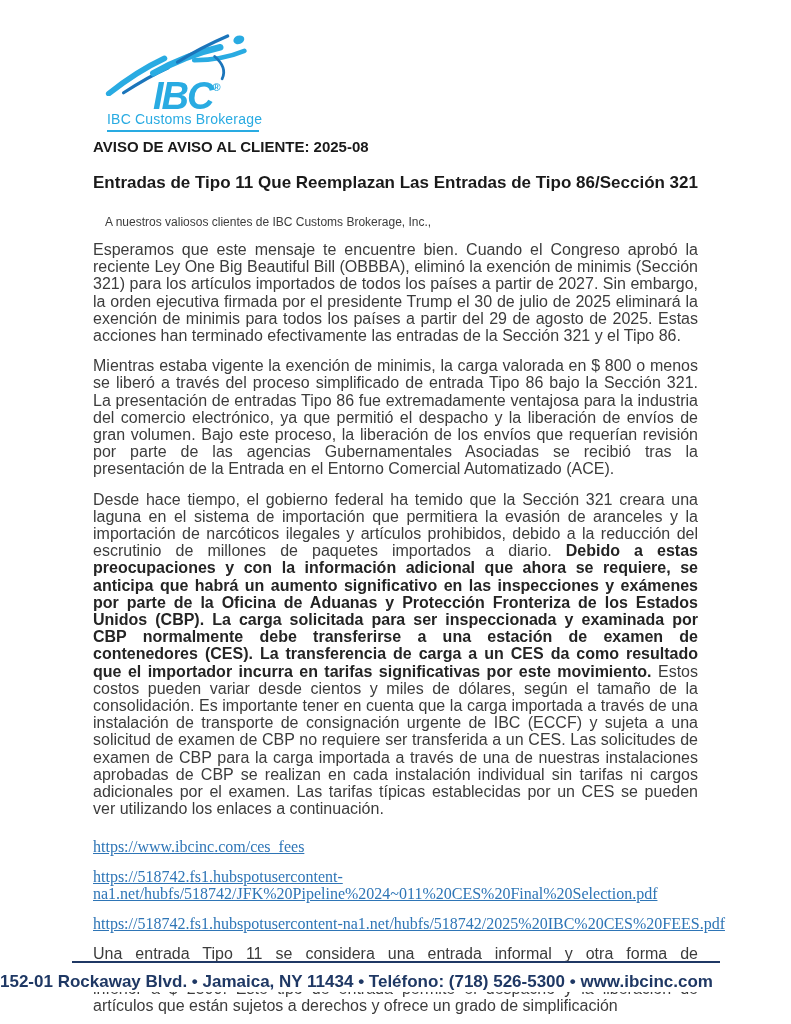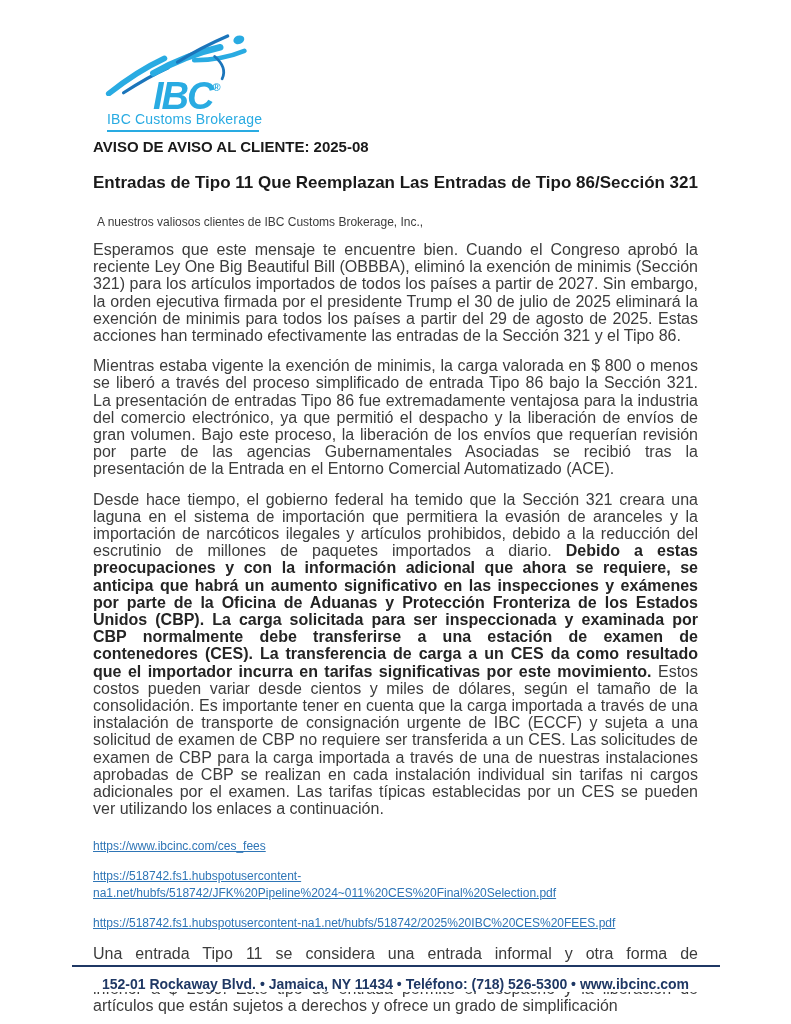--- a/index.html
+++ b/index.html
@@ -33,51 +33,51 @@
 
   
   .advisory {
     margin: 6px 0 0 0;
     font-size: 15px; font-weight: bold; color: #1a1a1a;
   }
   .doc-title {
     margin: 18px 0 0 0; text-align: center;
     font-size: 17px; font-weight: bold; color: #1a1a1a;
   }
-  .salutation { margin: 22px 0 0 4px; font-size: 12px; }
+  .salutation { margin: 22px 0 0 12px; font-size: 12px; }
   p.body-par {
     margin: 12px 0 0 0;
     font-size: 16px; line-height: 17.2px;
     text-align: justify;
   }
   p.body-par + p.body-par { margin-top: 13px; }
   .emph { font-weight: bold; color: #242424; }
 
   .links { margin-top: 20px; }
-  .link-par { margin: 0 0 13px 0; font-size: 12px; line-height: 17.2px; }
+  .link-par { margin: 0 0 13px 0; font-size: 16px; line-height: 17.2px; font-family: Liberation Serif, serif; }
   .link-par a { color: #2e75b6; text-decoration: underline; cursor: pointer; overflow-wrap: break-word; }
   .link-par.single-line a { white-space: nowrap; }
 
   .section-heading {
     margin: 14px 0 0 0;
     font-size: 12.4px; font-weight: bold; color: #1a1a1a;
   }
   .closing-par { margin-top: 13px; }
 
   
   .footer {
     position: absolute; left: 0; right: 0; bottom: 32px;
     background: #ffffff; padding-top: 0;
   }
   .footer-rule {
     width: 648px; margin: 0 auto; border-top: 2.5px solid #1f3864; height: 0;
   }
   .footer-line {
-    margin-top: 9px; text-align: center;
-    font-size: 14px; font-weight: bold; color: #1f3864;
+    margin-top: 9px; text-align: left;
+    font-size: 17px; font-weight: bold; color: #1f3864;
   }
 </style>
 </head>
 <body>
 
 <div class="page">
   <div class="content">
 
     <div class="logo">
       <svg class="logo-figure" viewBox="0 0 170 70" fill="none" xmlns="http://www.w3.org/2000/svg">

